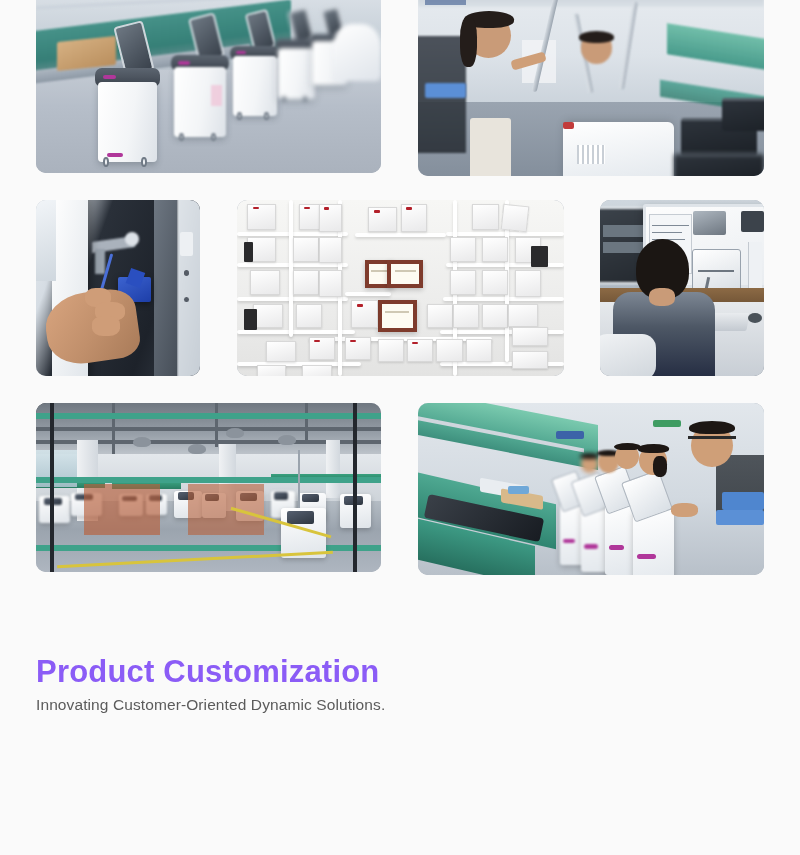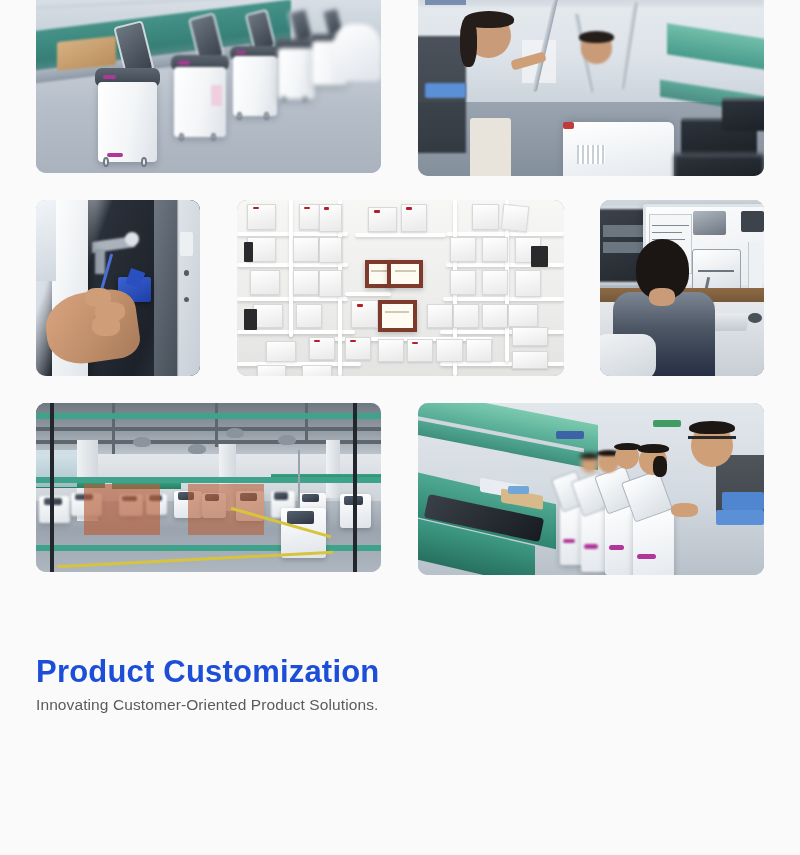--- a/index.html
+++ b/index.html
@@ -209,21 +209,21 @@
   .p7 .wk .hr { position:absolute; left:-5%; top:-12%; width:110%; height:56%;
      background:#1d1714; border-radius:50% 50% 38% 38%; }
   .p7 .wk .bd { position:absolute; background:linear-gradient(180deg,#2c3450,#1d2439); border-radius:10px 10px 2px 2px; }
   .p7 .wk .sh { position:absolute; background:#c8ced6; border-radius:8px; }
   .p7 .binb { left:88%; top:52%; width:12%; height:10%; background:#4f86cf; border-radius:2px; }
   .p7 .binb2 { left:86%; top:62%; width:14%; height:9%; background:#5b90d6; border-radius:2px; }
 
   
   .textblock { position:absolute; left:36px; top:655px; width:700px; }
   .headline {
-    font-size: 31px; font-weight: 700; color:#1d4ed8;
+    font-size: 31px; font-weight: 700; color:#8b5cf6;
     letter-spacing: .2px; line-height: 1.1; white-space: nowrap;
   }
   .sub1 { margin-top: 22px; font-size: 15.5px; color:#5b5b5b; letter-spacing:.1px; }
   .sub2 { margin-top: 7px; font-size: 15.5px; color:#5b5b5b; letter-spacing:.1px; }
 </style>
 </head>
 <body>
 
 <div class="page">
 
@@ -590,16 +590,16 @@
         <div class="bx" style="left:18%;top:46%;width:14%;height:8%;background:#e9edf1;border-radius:2px;transform:skewY(10deg);"></div>
         <div class="bx" style="left:24%;top:52%;width:12%;height:8%;background:#d8b98a;border-radius:2px;transform:skewY(10deg);"></div>
         <div class="bx" style="left:26%;top:48%;width:6%;height:5%;background:#6fa8d8;border-radius:2px;"></div>
       </div>
     </div>
 
   </div>
 
   <div class="textblock">
     <div class="headline">Product Customization</div>
-    <div class="sub2">Innovating Customer-Oriented Product Solutions.</div>
+    <div class="sub2">Innovating Customer-Oriented Dynamic Solutions.</div>
   </div>
 
 </div>
 
 </body></html>

